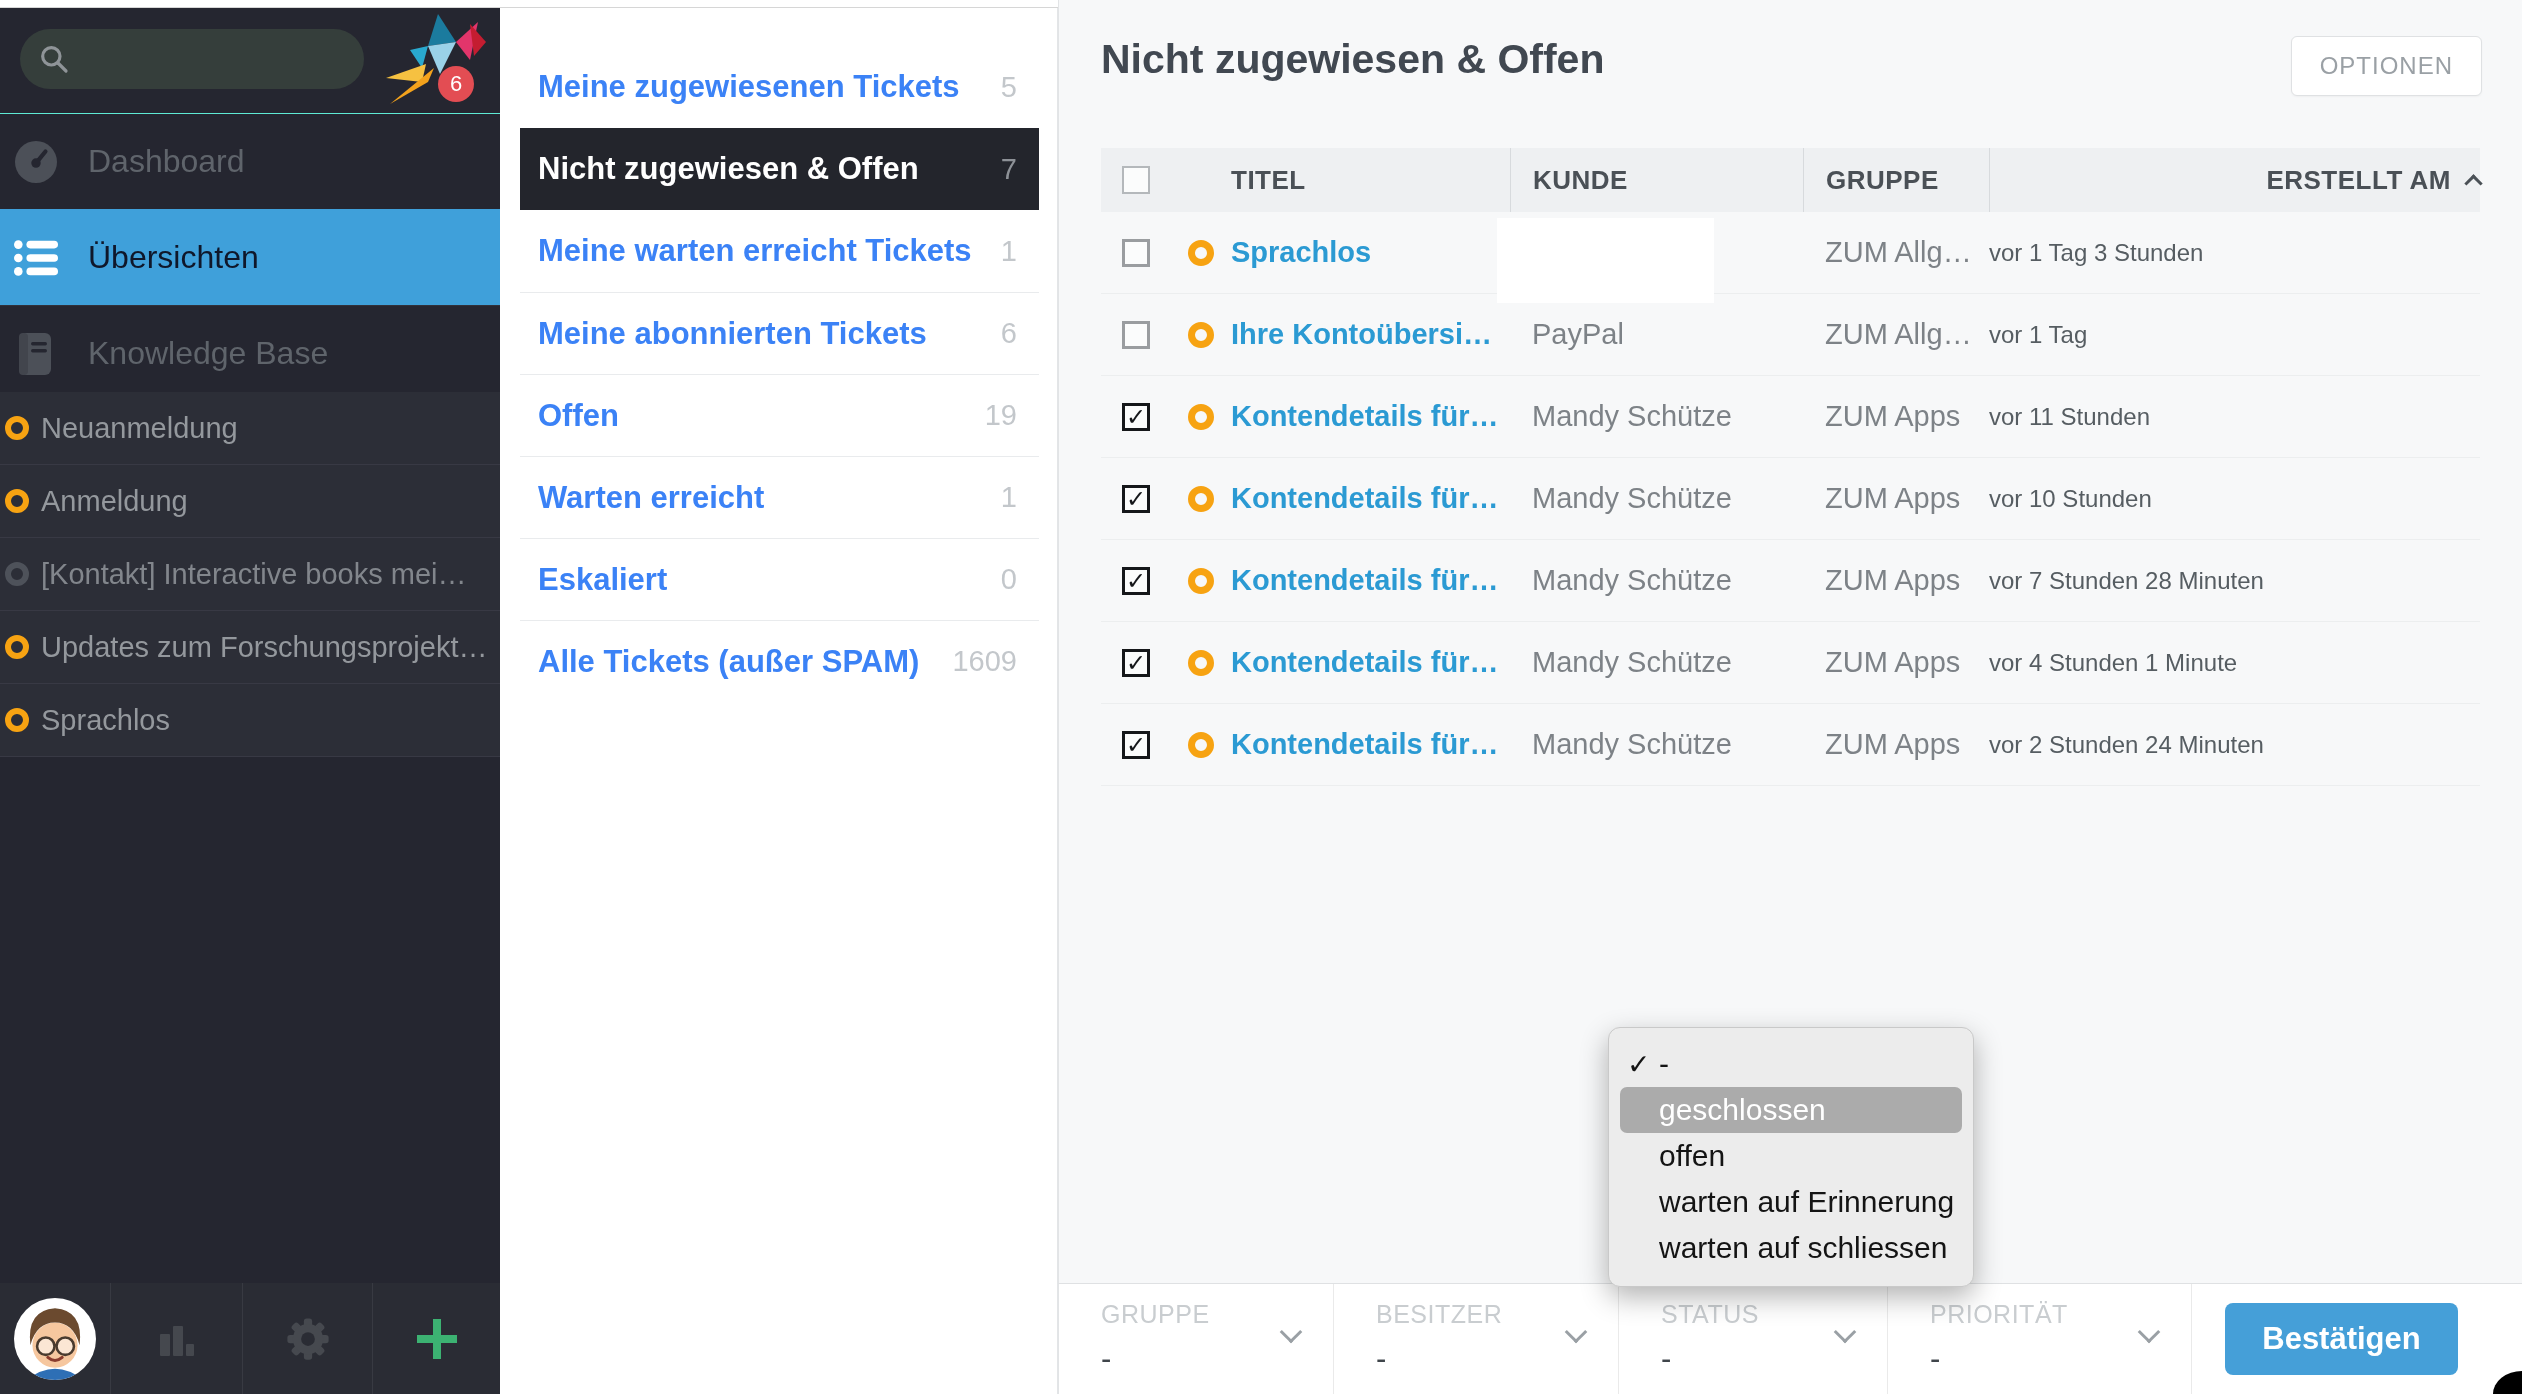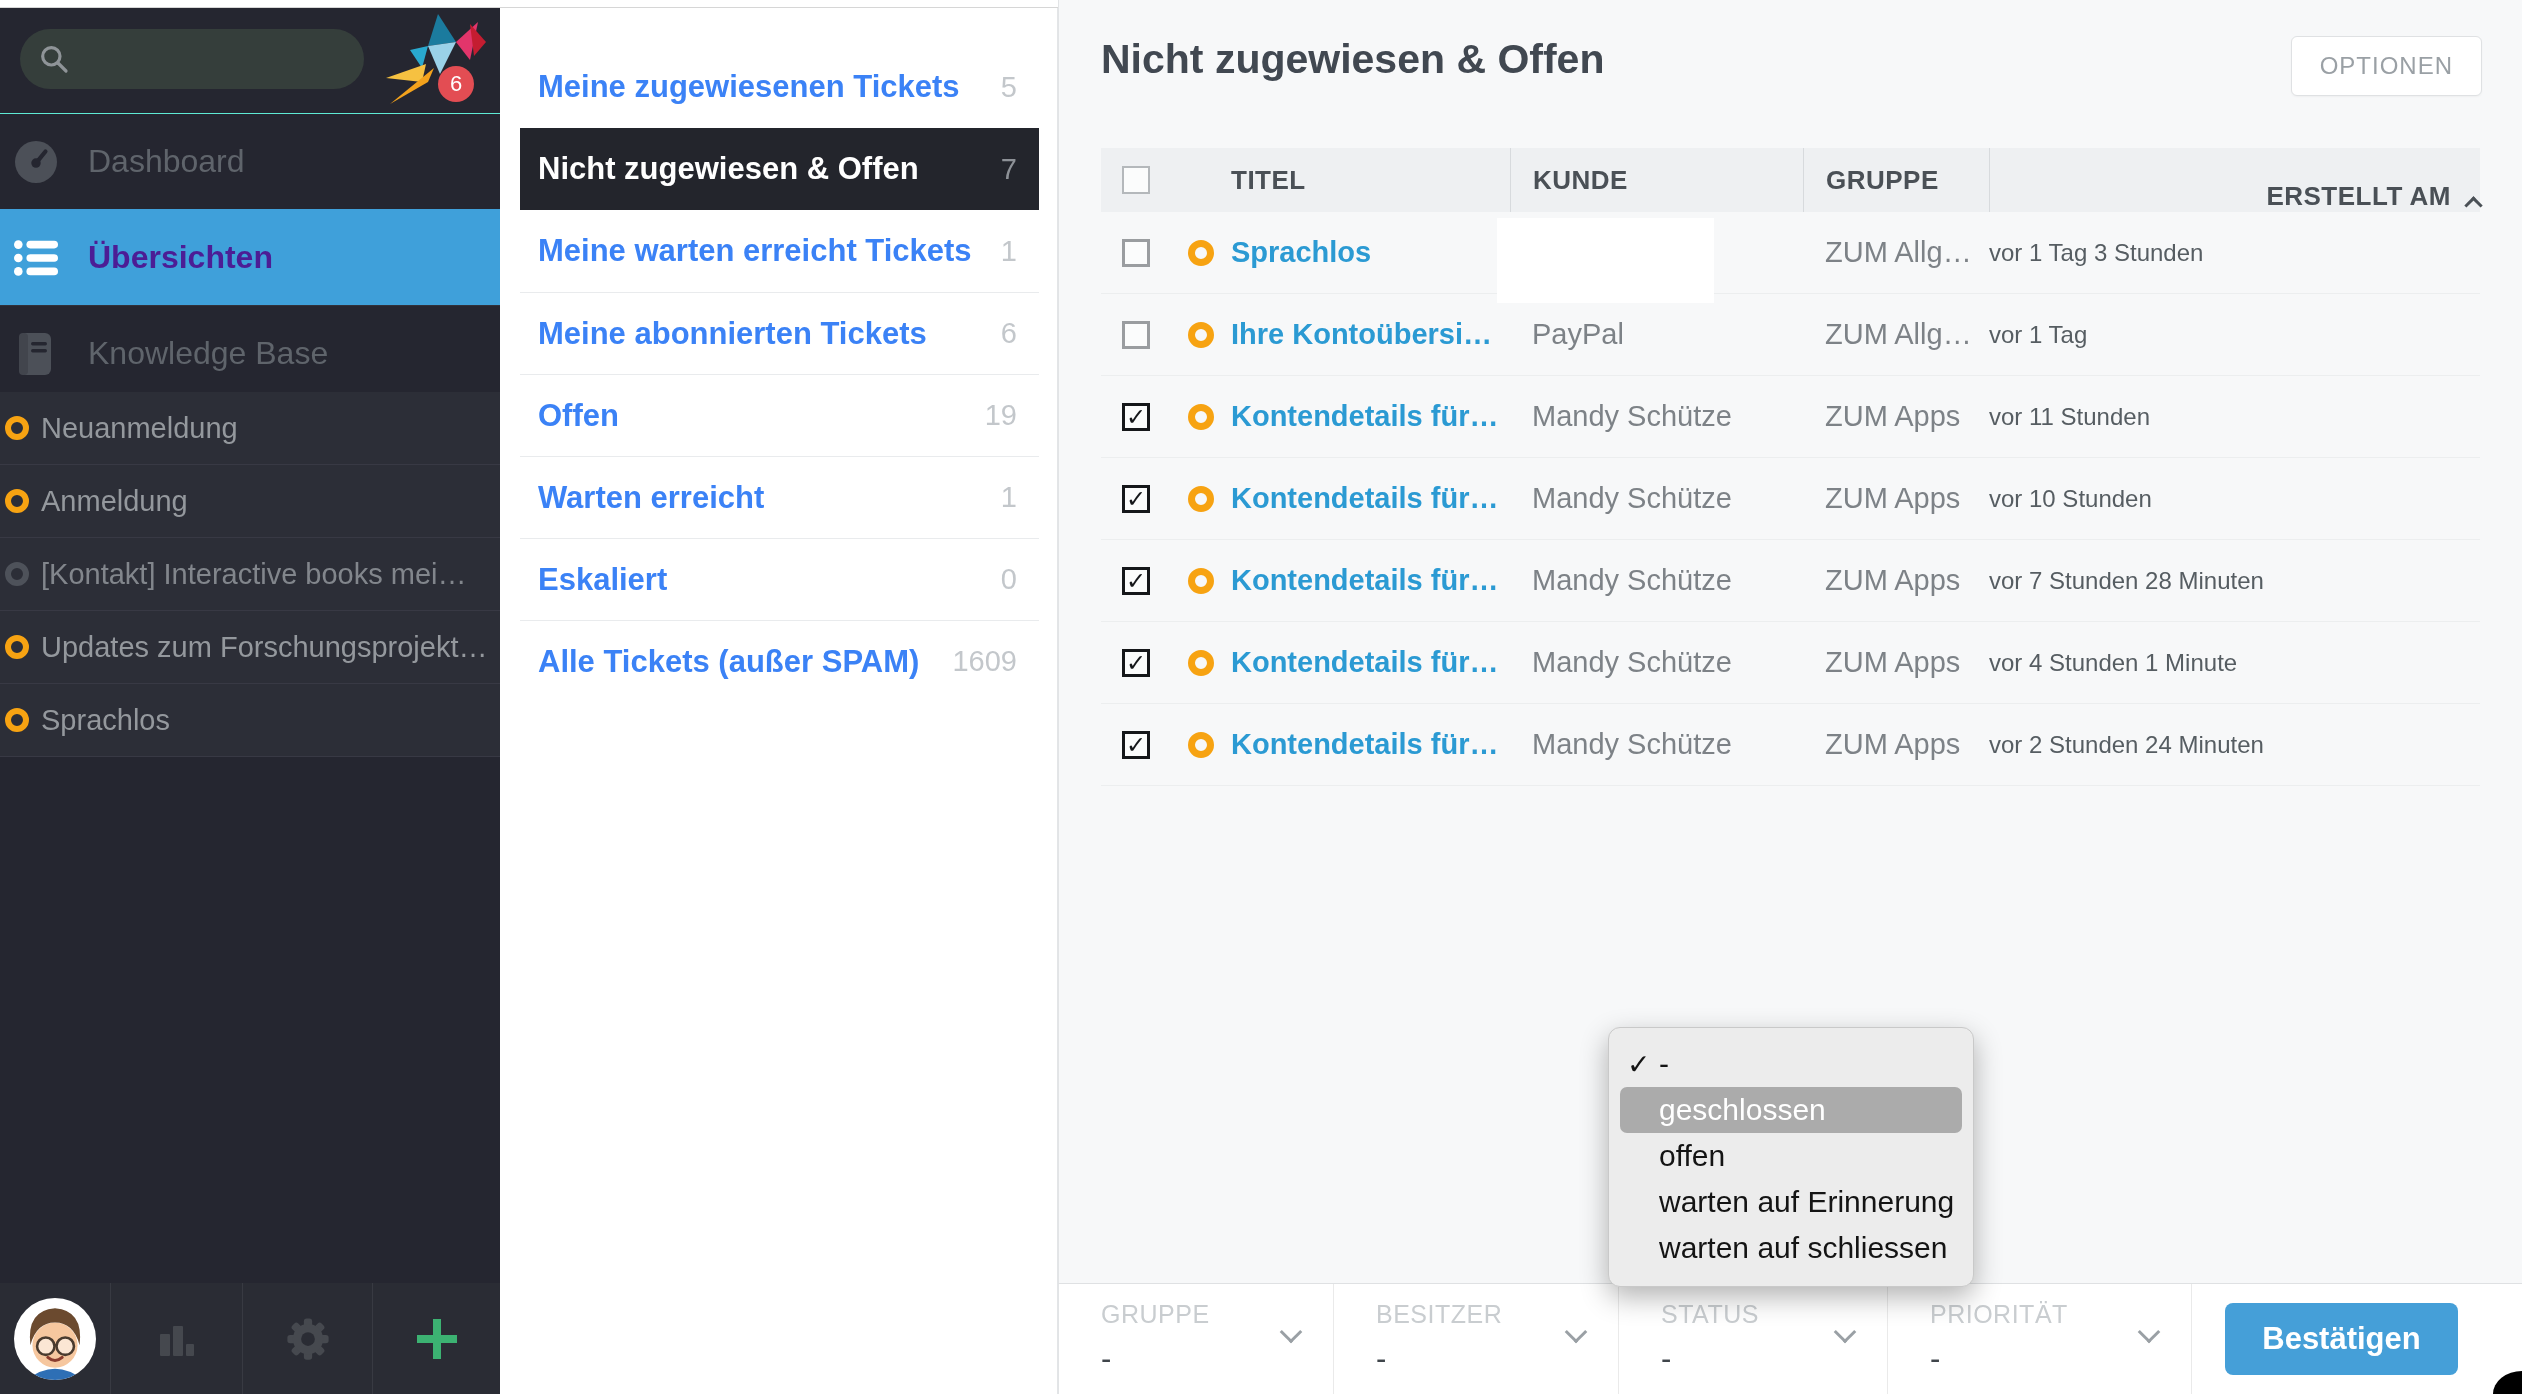--- a/index.html
+++ b/index.html
@@ -21,21 +21,21 @@
   #badge { position:absolute; left:438px; top:58px; width:36px; height:36px;
     border-radius:50%; background:#e34d53; color:#fff; font-size:22px;
     display:flex; align-items:center; justify-content:center; z-index:2; }
   #sidebar-nav { position:absolute; left:0; top:105px; width:100%; }
   .nav-row { height:96px; display:flex; align-items:center; padding-left:14px;
     border-top:1px solid #30313b; }
   .nav-row:first-child { border-top:1px solid #5eead4; }
   .nav-icon { width:44px; display:flex; justify-content:center; }
   .nav-label { margin-left:30px; font-size:32px; color:#5f646b; }
   .nav-row.active { background:#3fa0da; border-top-color:#3fa0da; }
-  .nav-row.active .nav-label { color:#4c1d95;font-weight:bold; }
+  .nav-row.active .nav-label { color:#0f172a; }
   #sidebar-tickets { position:absolute; left:0; top:384px; width:100%;
     background:#2c2e37; }
   .st-row { height:73px; display:flex; align-items:center;
     border-bottom:1px solid #383944; }
   .ring { width:26px; height:26px; border-radius:50%; border:7px solid #f7a312;
     flex:none; }
   .st-row .ring { margin-left:5px; width:24px; height:24px; border-width:6px; }
   .ring.gray { border-color:#4e525a; }
   .st-label { margin-left:12px; font-size:29px; color:#94989d; white-space:nowrap;
     overflow:hidden; }
@@ -67,21 +67,21 @@
     padding:0 28px; background:#fff; border:1px solid #dfe1e3; border-radius:6px;
     color:#9aa0a5; font-size:24px; letter-spacing:1px; display:flex;
     align-items:center; box-shadow:0 1px 2px rgba(0,0,0,.04); }
   #table { position:absolute; left:42px; right:42px; top:148px; }
   .tgrid { display:grid; grid-template-columns:70px 60px 279px 293px 186px 1fr;
     align-items:center; }
   #thead { height:64px; background:#eef0f2; }
   .th { font-size:26px; font-weight:bold; color:#4a5056; letter-spacing:.5px;
     height:100%; display:flex; align-items:center; }
   .th.col-sep { border-left:1px solid #d7dadd; padding-left:22px; }
-  .th.right { justify-content:flex-end;align-items:flex-end; }
+  .th.right { justify-content:flex-end; }
   .trow { height:82px; border-bottom:1px solid #eceeef; }
   .cell-center { display:flex; justify-content:center; }
   .checkbox { width:28px; height:28px; border:3px solid #9a9da0; background:#fbfcfc;
     display:flex; align-items:center; justify-content:center; font-size:24px;
     color:#111; }
   .checkbox.head { border-width:2px; border-color:#b4b8bb; }
   .checkbox.checked { border:3px solid #15171a; color:#15171a; font-weight:bold; }
   .t-title { font-size:29px; color:#2b9ad3; font-weight:bold; text-decoration:none;
     white-space:nowrap; overflow:hidden; }
   .t-customer,.t-group { font-size:29px; color:#7d8287; white-space:nowrap;

